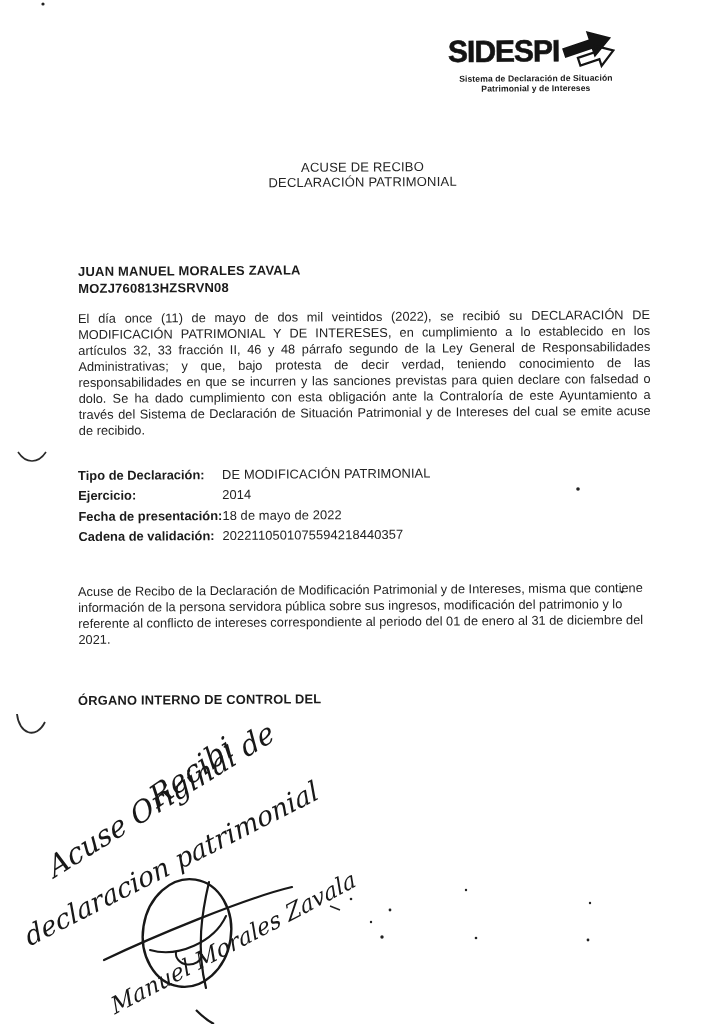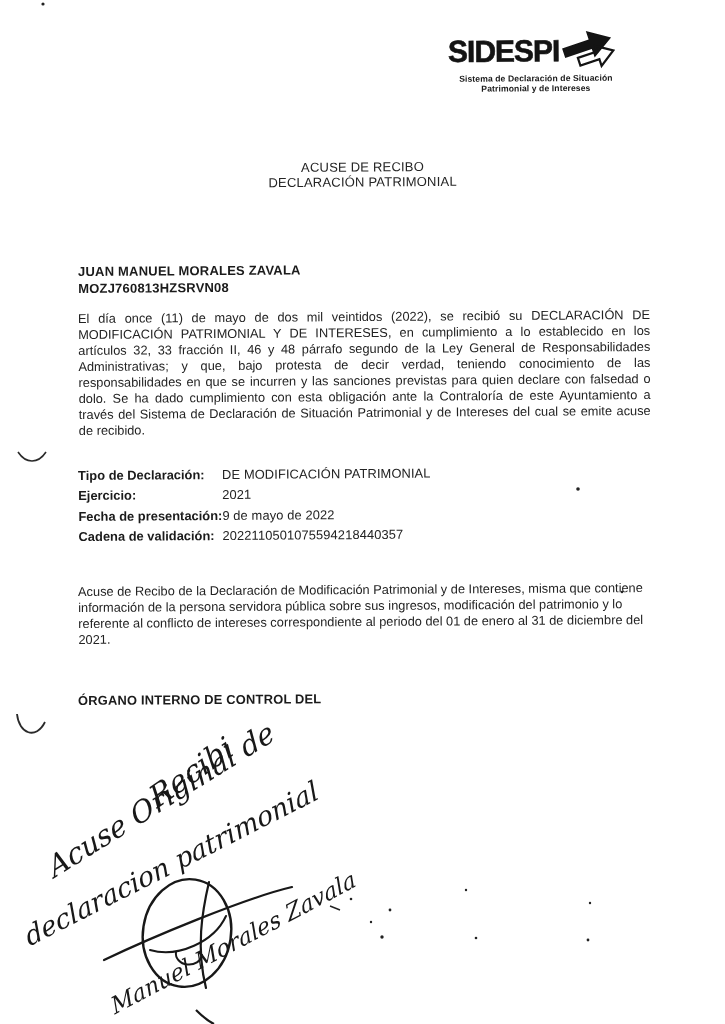--- a/index.html
+++ b/index.html
@@ -95,25 +95,25 @@
 
   <div class="typed para para1">El día once (11) de mayo de dos mil veintidos (2022), se recibió su DECLARACIÓN DE MODIFICACIÓN PATRIMONIAL Y DE INTERESES, en cumplimiento a lo establecido en los artículos 32, 33 fracción II, 46 y 48 párrafo segundo de la Ley General de Responsabilidades Administrativas; y que, bajo protesta de decir verdad, teniendo conocimiento de las responsabilidades en que se incurren y las sanciones previstas para quien declare con falsedad o dolo. Se ha dado cumplimiento con esta obligación ante la Contraloría de este Ayuntamiento a través del Sistema de Declaración de Situación Patrimonial y de Intereses del cual se emite acuse de recibido.</div>
 
   <div class="typed fields">
     <div class="field-row">
       <span class="field-label">Tipo de Declaración:</span>
       <span class="field-value">DE MODIFICACIÓN PATRIMONIAL</span>
     </div>
     <div class="field-row">
       <span class="field-label">Ejercicio:</span>
-      <span class="field-value">2021</span>
+      <span class="field-value">2014</span>
     </div>
     <div class="field-row">
       <span class="field-label">Fecha de presentación:</span>
-      <span class="field-value">9 de mayo de 2022</span>
+      <span class="field-value">18 de mayo de 2022</span>
     </div>
     <div class="field-row">
       <span class="field-label">Cadena de validación:</span>
       <span class="field-value">2022110501075594218440357</span>
     </div>
   </div>
 
   <div class="typed para para2">Acuse de Recibo de la Declaración de Modificación Patrimonial y de Intereses, misma que contiene información de la persona servidora pública sobre sus ingresos, modificación del patrimonio y lo referente al conflicto de intereses correspondiente al periodo del 01 de enero al 31 de diciembre del 2021.</div>
 
   <div class="typed issuer">ÓRGANO INTERNO DE CONTROL DEL</div>

